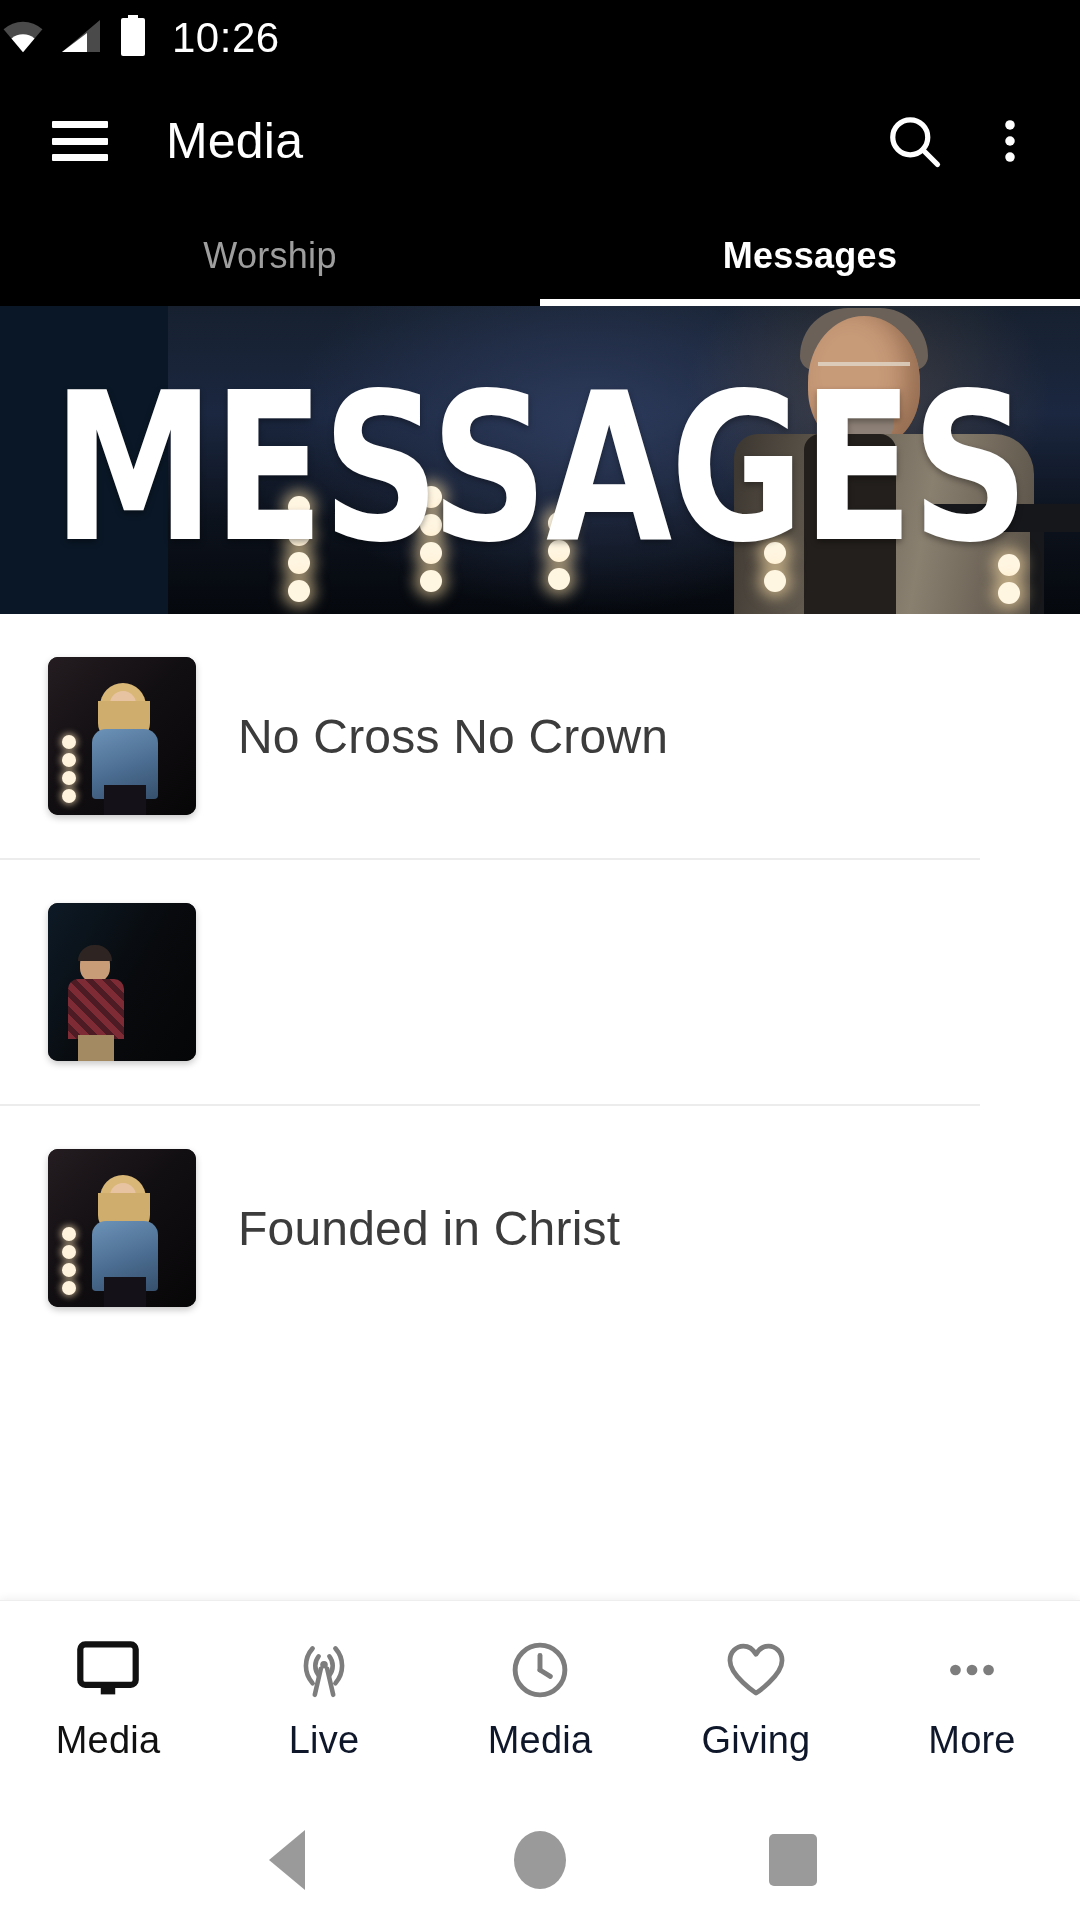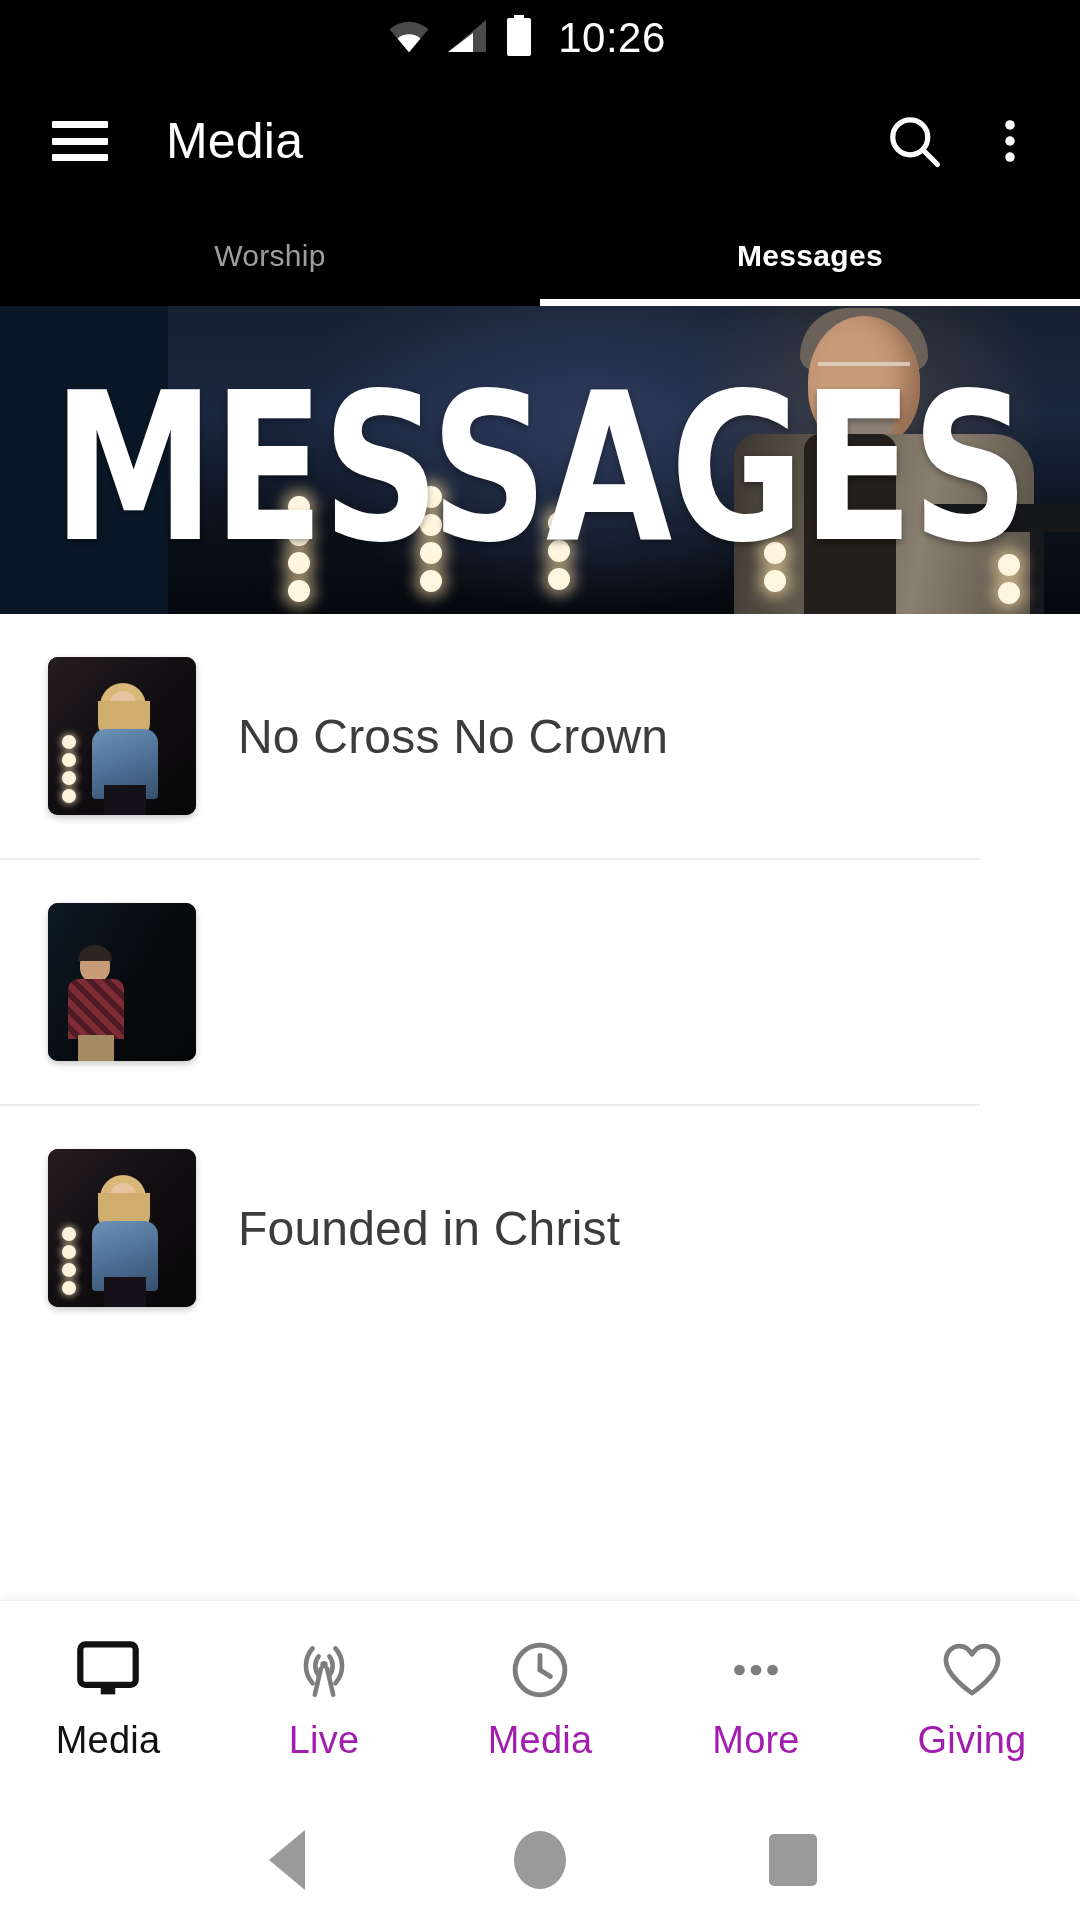--- a/index.html
+++ b/index.html
@@ -8,21 +8,21 @@
     background:#ffffff;
     font-family:"Liberation Sans", sans-serif;
     overflow:hidden;
   }
   #screen { position:relative; width:1080px; height:1920px; background:#fff; }
 
   
   .statusbar{
     position:absolute; top:0; left:0; width:1080px; height:76px;
     background:#000; display:flex; align-items:center;
-    justify-content:center; padding-right:28px; gap:14px;
+    justify-content:flex-start; padding-right:28px; gap:14px;
   }
   .sb-icon{ display:block; }
   .sb-time{
     color:#fff; font-size:42px; font-weight:400; letter-spacing:0.5px;
     line-height:1; margin-left:10px; font-family:"Liberation Sans", sans-serif;
   }
 
   
   .appbar{
     position:absolute; top:76px; left:0; width:1080px; height:130px;
@@ -46,21 +46,21 @@
 
   
   .tabs{
     position:absolute; top:206px; left:0; width:1080px; height:100px;
     background:#000; display:flex;
   }
   .tab{
     flex:1; display:flex; align-items:center; justify-content:center;
     position:relative; cursor:pointer;
   }
-  .tab-label{ font-size:30px; font-weight:400; letter-spacing:0.3px; }
+  .tab-label{ font-size:36px; font-weight:400; letter-spacing:0.3px; }
   .tab.inactive .tab-label{ color:#9e9e9e; }
   .tab.active  .tab-label{ color:#ffffff; font-weight:700; }
   .tab-indicator{
     position:absolute; bottom:0; left:0; width:100%; height:7px;
     background:#ffffff;
   }
 
   
   .hero{
     position:absolute; top:306px; left:0; width:1080px; height:308px;
@@ -179,21 +179,21 @@
     border-top:1px solid #eeeeee;
     box-shadow:0 -2px 8px rgba(0,0,0,0.06);
   }
   .navitem{
     flex:1; display:flex; flex-direction:column; align-items:center;
     justify-content:center; gap:18px; cursor:pointer;
   }
   .nav-ico{ height:62px; display:flex; align-items:center; justify-content:center; }
   .nav-label{ font-size:38px; letter-spacing:0.2px; }
   .navitem.active .nav-label{ color:#111111; }
-  .navitem.inactive .nav-label{ color:#a21caf; }
+  .navitem.inactive .nav-label{ color:#0f172a; }
 
   
   .sysbar{
     position:absolute; bottom:0; left:0; width:1080px; height:120px;
     background:#ffffff; display:flex; align-items:center; justify-content:space-around;
     padding:0 160px;
   }
   .sys-btn{ cursor:pointer; display:flex; align-items:center; justify-content:center;
       width:120px; height:120px; }
   .sys-back{
@@ -379,37 +379,37 @@
           <line x1="14" y1="14" x2="14" y2="7.2" stroke="#7d7d7d" stroke-width="2.3" stroke-linecap="round"></line>
           <line x1="14" y1="14" x2="18.8" y2="17" stroke="#7d7d7d" stroke-width="2.3" stroke-linecap="round"></line>
         </svg>
       </span>
       <span class="nav-label">Media</span>
     </div>
 
     <div class="navitem inactive">
       <span class="nav-ico">
         <svg width="62" height="58" viewBox="0 0 30 28">
+          <path d="M15 25.2 C15 25.2 2.4 16.8 2.4 9.4 C2.4 5.2 5.6 2.4 8.9 2.4 C11.5 2.4 13.7 4.1 15 6.4 C16.3 4.1 18.5 2.4 21.1 2.4 C24.4 2.4 27.6 5.2 27.6 9.4 C27.6 16.8 15 25.2 15 25.2 Z" fill="none" stroke="#7d7d7d" stroke-width="2.3" stroke-linejoin="round"></path>
+        </svg>
+      </span>
+      <span class="nav-label">Giving</span>
+    </div>
+
+    <div class="navitem inactive">
+      <span class="nav-ico">
+        <svg width="62" height="58" viewBox="0 0 30 28">
           <circle cx="7" cy="14" r="2.6" fill="#7d7d7d"></circle>
           <circle cx="15" cy="14" r="2.6" fill="#7d7d7d"></circle>
           <circle cx="23" cy="14" r="2.6" fill="#7d7d7d"></circle>
         </svg>
       </span>
       <span class="nav-label">More</span>
     </div>
 
-    <div class="navitem inactive">
-      <span class="nav-ico">
-        <svg width="62" height="58" viewBox="0 0 30 28">
-          <path d="M15 25.2 C15 25.2 2.4 16.8 2.4 9.4 C2.4 5.2 5.6 2.4 8.9 2.4 C11.5 2.4 13.7 4.1 15 6.4 C16.3 4.1 18.5 2.4 21.1 2.4 C24.4 2.4 27.6 5.2 27.6 9.4 C27.6 16.8 15 25.2 15 25.2 Z" fill="none" stroke="#7d7d7d" stroke-width="2.3" stroke-linejoin="round"></path>
-        </svg>
-      </span>
-      <span class="nav-label">Giving</span>
-    </div>
-
   </div>
 
   <div class="sysbar">
     <div class="sys-btn">
         <div class="sys-back"></div>
       </div>
     <div class="sys-btn">
         <div class="sys-home"></div>
       </div>
     <div class="sys-btn">

